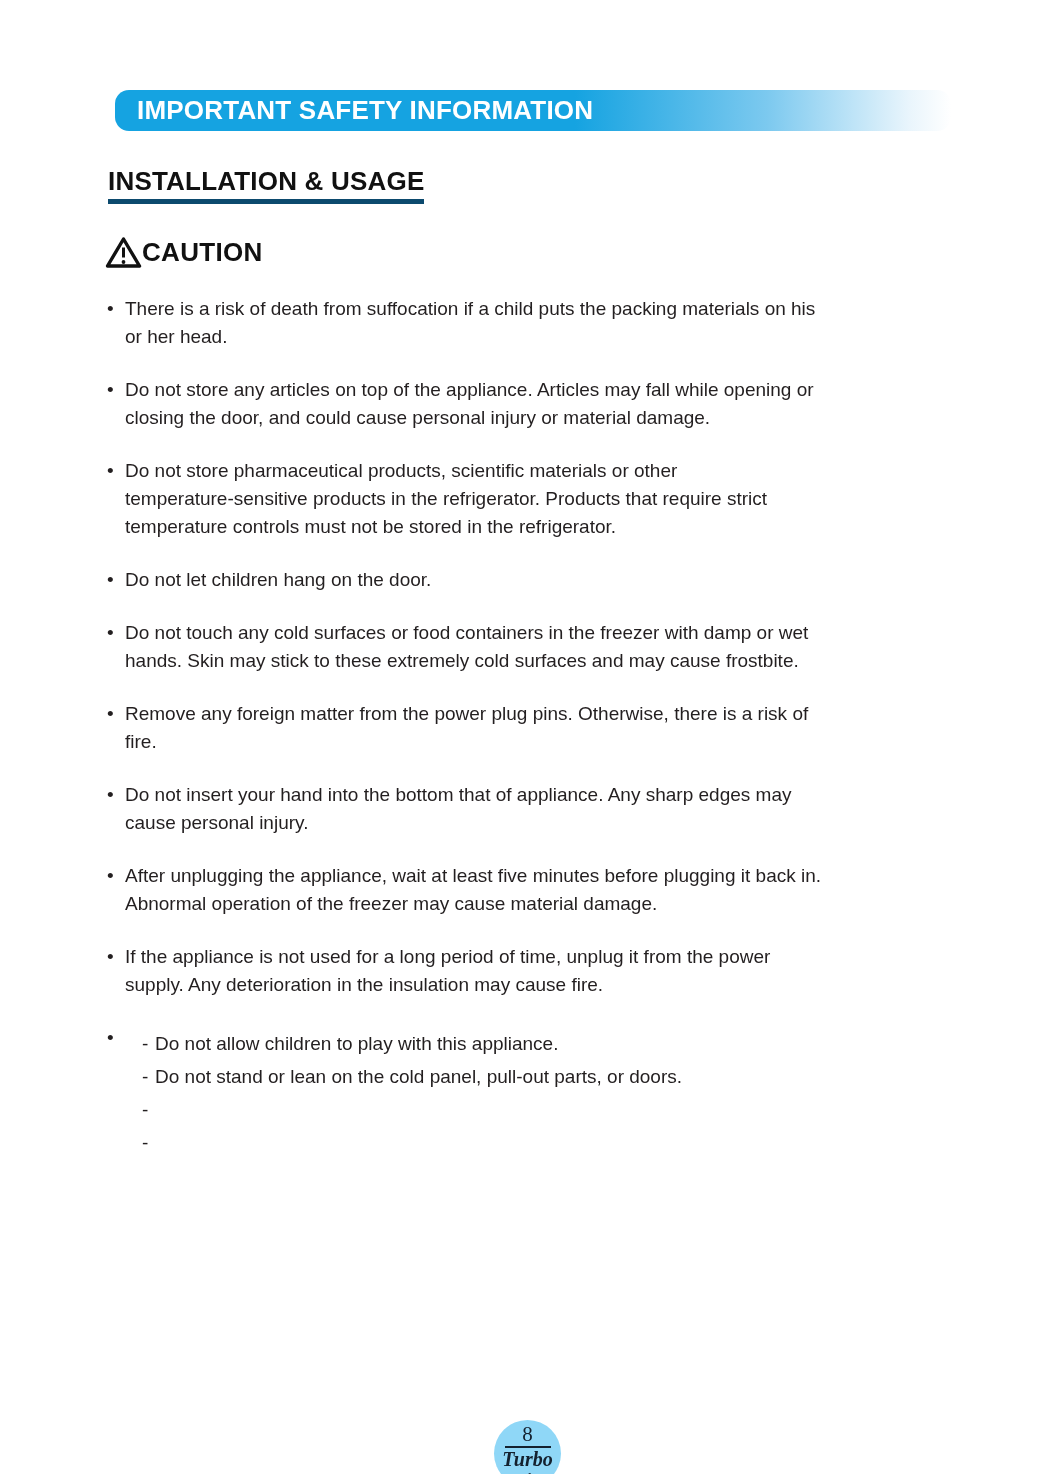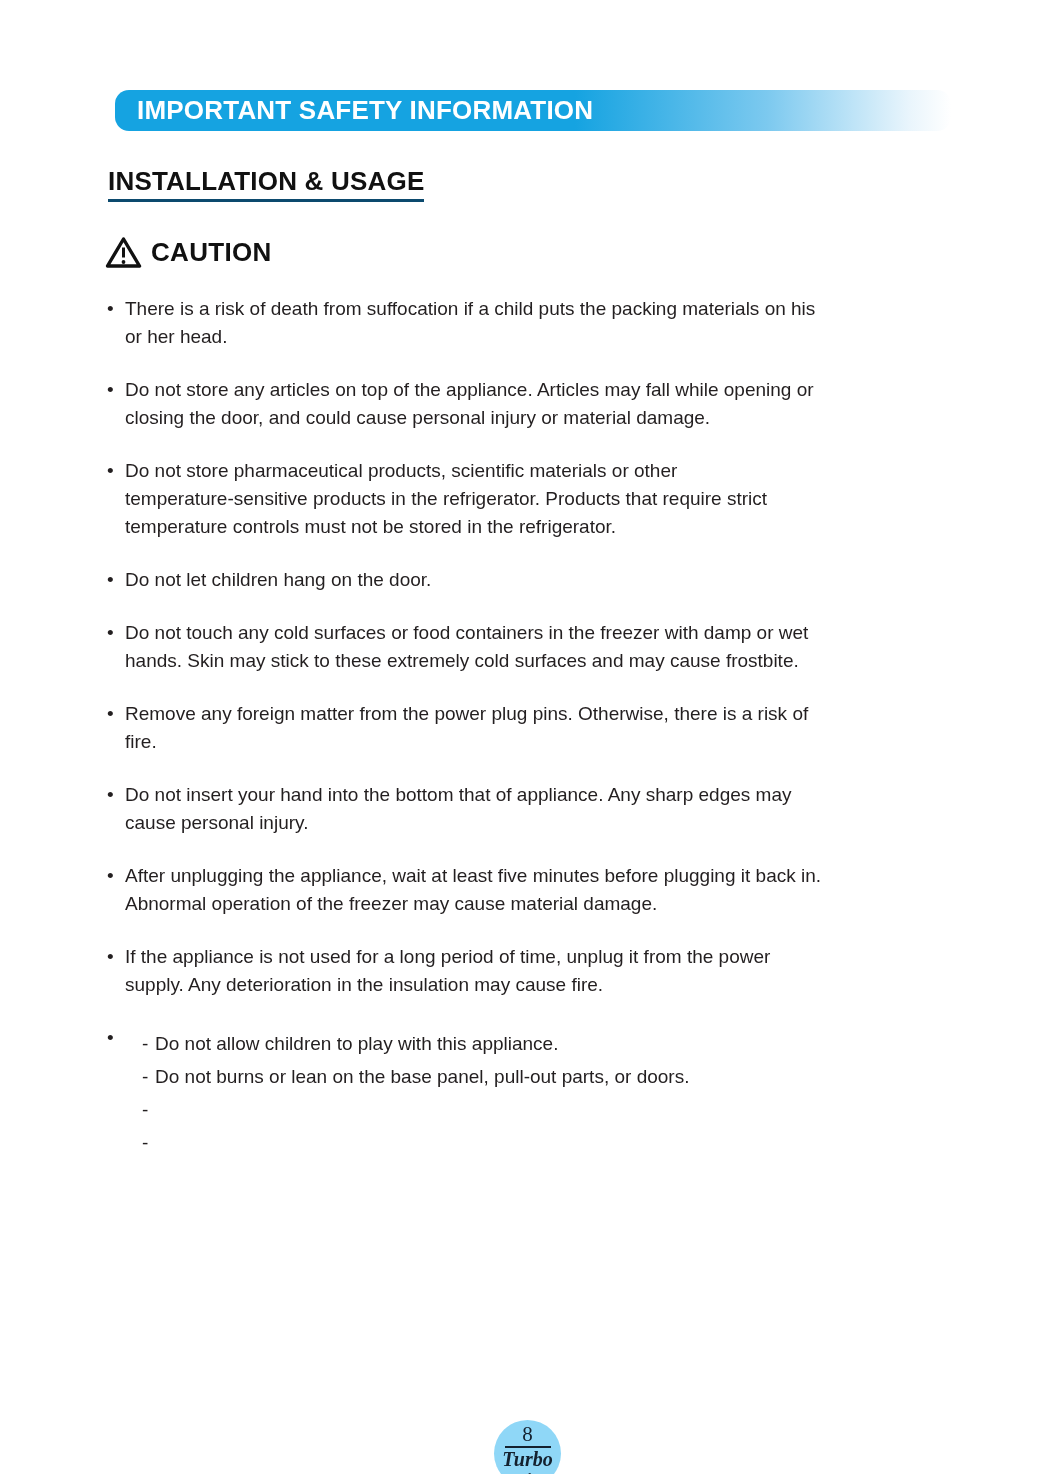--- a/index.html
+++ b/index.html
@@ -37,33 +37,32 @@
   }
 
   
   .section-heading {
     position: absolute;
     left: 108px;
     top: 166px;
     font-size: 26px;
     font-weight: bold;
     color: #111111;
-    border-bottom: 3px solid #0c4a6e;
+    border-bottom: 5px solid #0c4a6e;
     padding-bottom: 2px;
     letter-spacing: 0.2px;
   }
 
   
   .caution-row {
     position: absolute;
     left: 105px;
     top: 236px;
     display: flex;
     align-items: center;
-    gap: 9px;
   }
   .caution-icon { width: 37px; height: 33px; display: block; }
   .caution-label {
     font-size: 26px;
     font-weight: bold;
     color: #111111;
     letter-spacing: 0.3px;
   }
 
   
@@ -234,21 +233,21 @@
     <div class="bullet-item">
       <span class="bullet-marker">•</span>
       <div class="bullet-body">
         <div>
             <div class="sub-item">
               <span class="dash">-</span>
               <span class="sub-text">Do not allow children to play with this appliance.</span>
             </div>
             <div class="sub-item">
               <span class="dash">-</span>
-              <span class="sub-text">Do not burns or lean on the base panel, pull-out parts, or doors.</span>
+              <span class="sub-text">Do not stand or lean on the cold panel, pull-out parts, or doors.</span>
             </div>
             <div class="sub-item">
               <span class="dash">-</span>
             </div>
             <div class="sub-item">
               <span class="dash">-</span>
             </div>
           </div>
       </div>
     </div>

